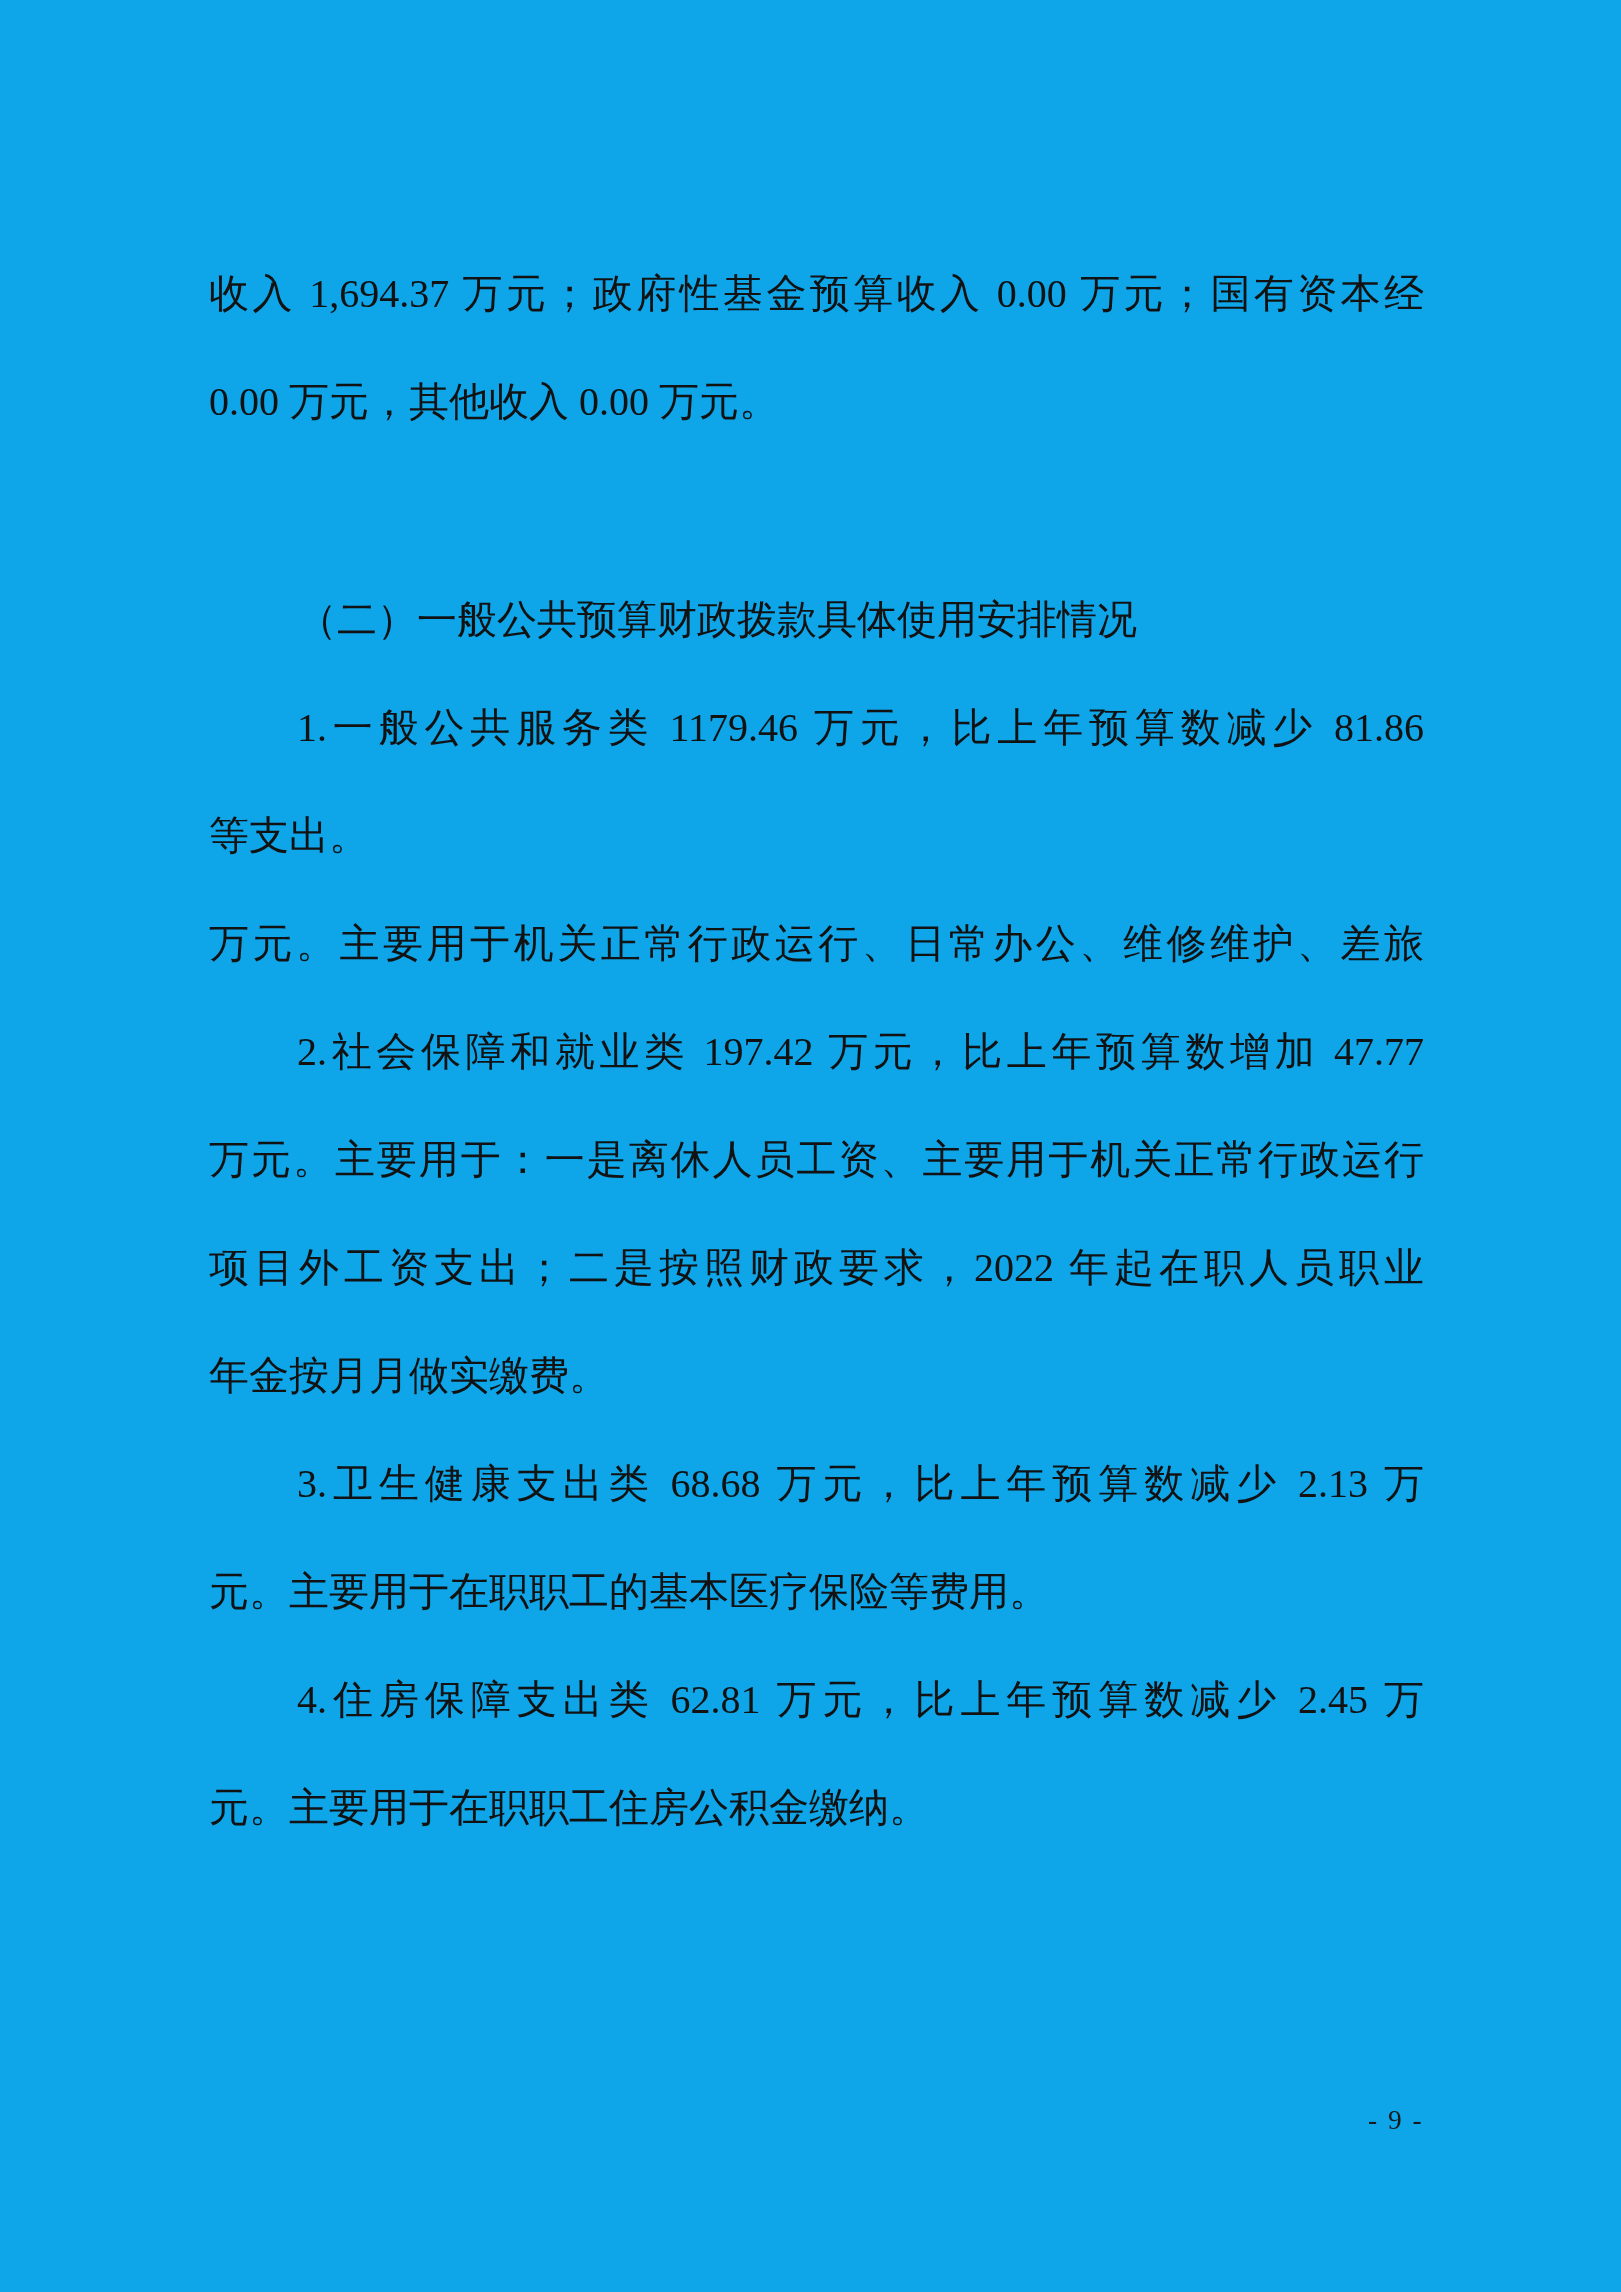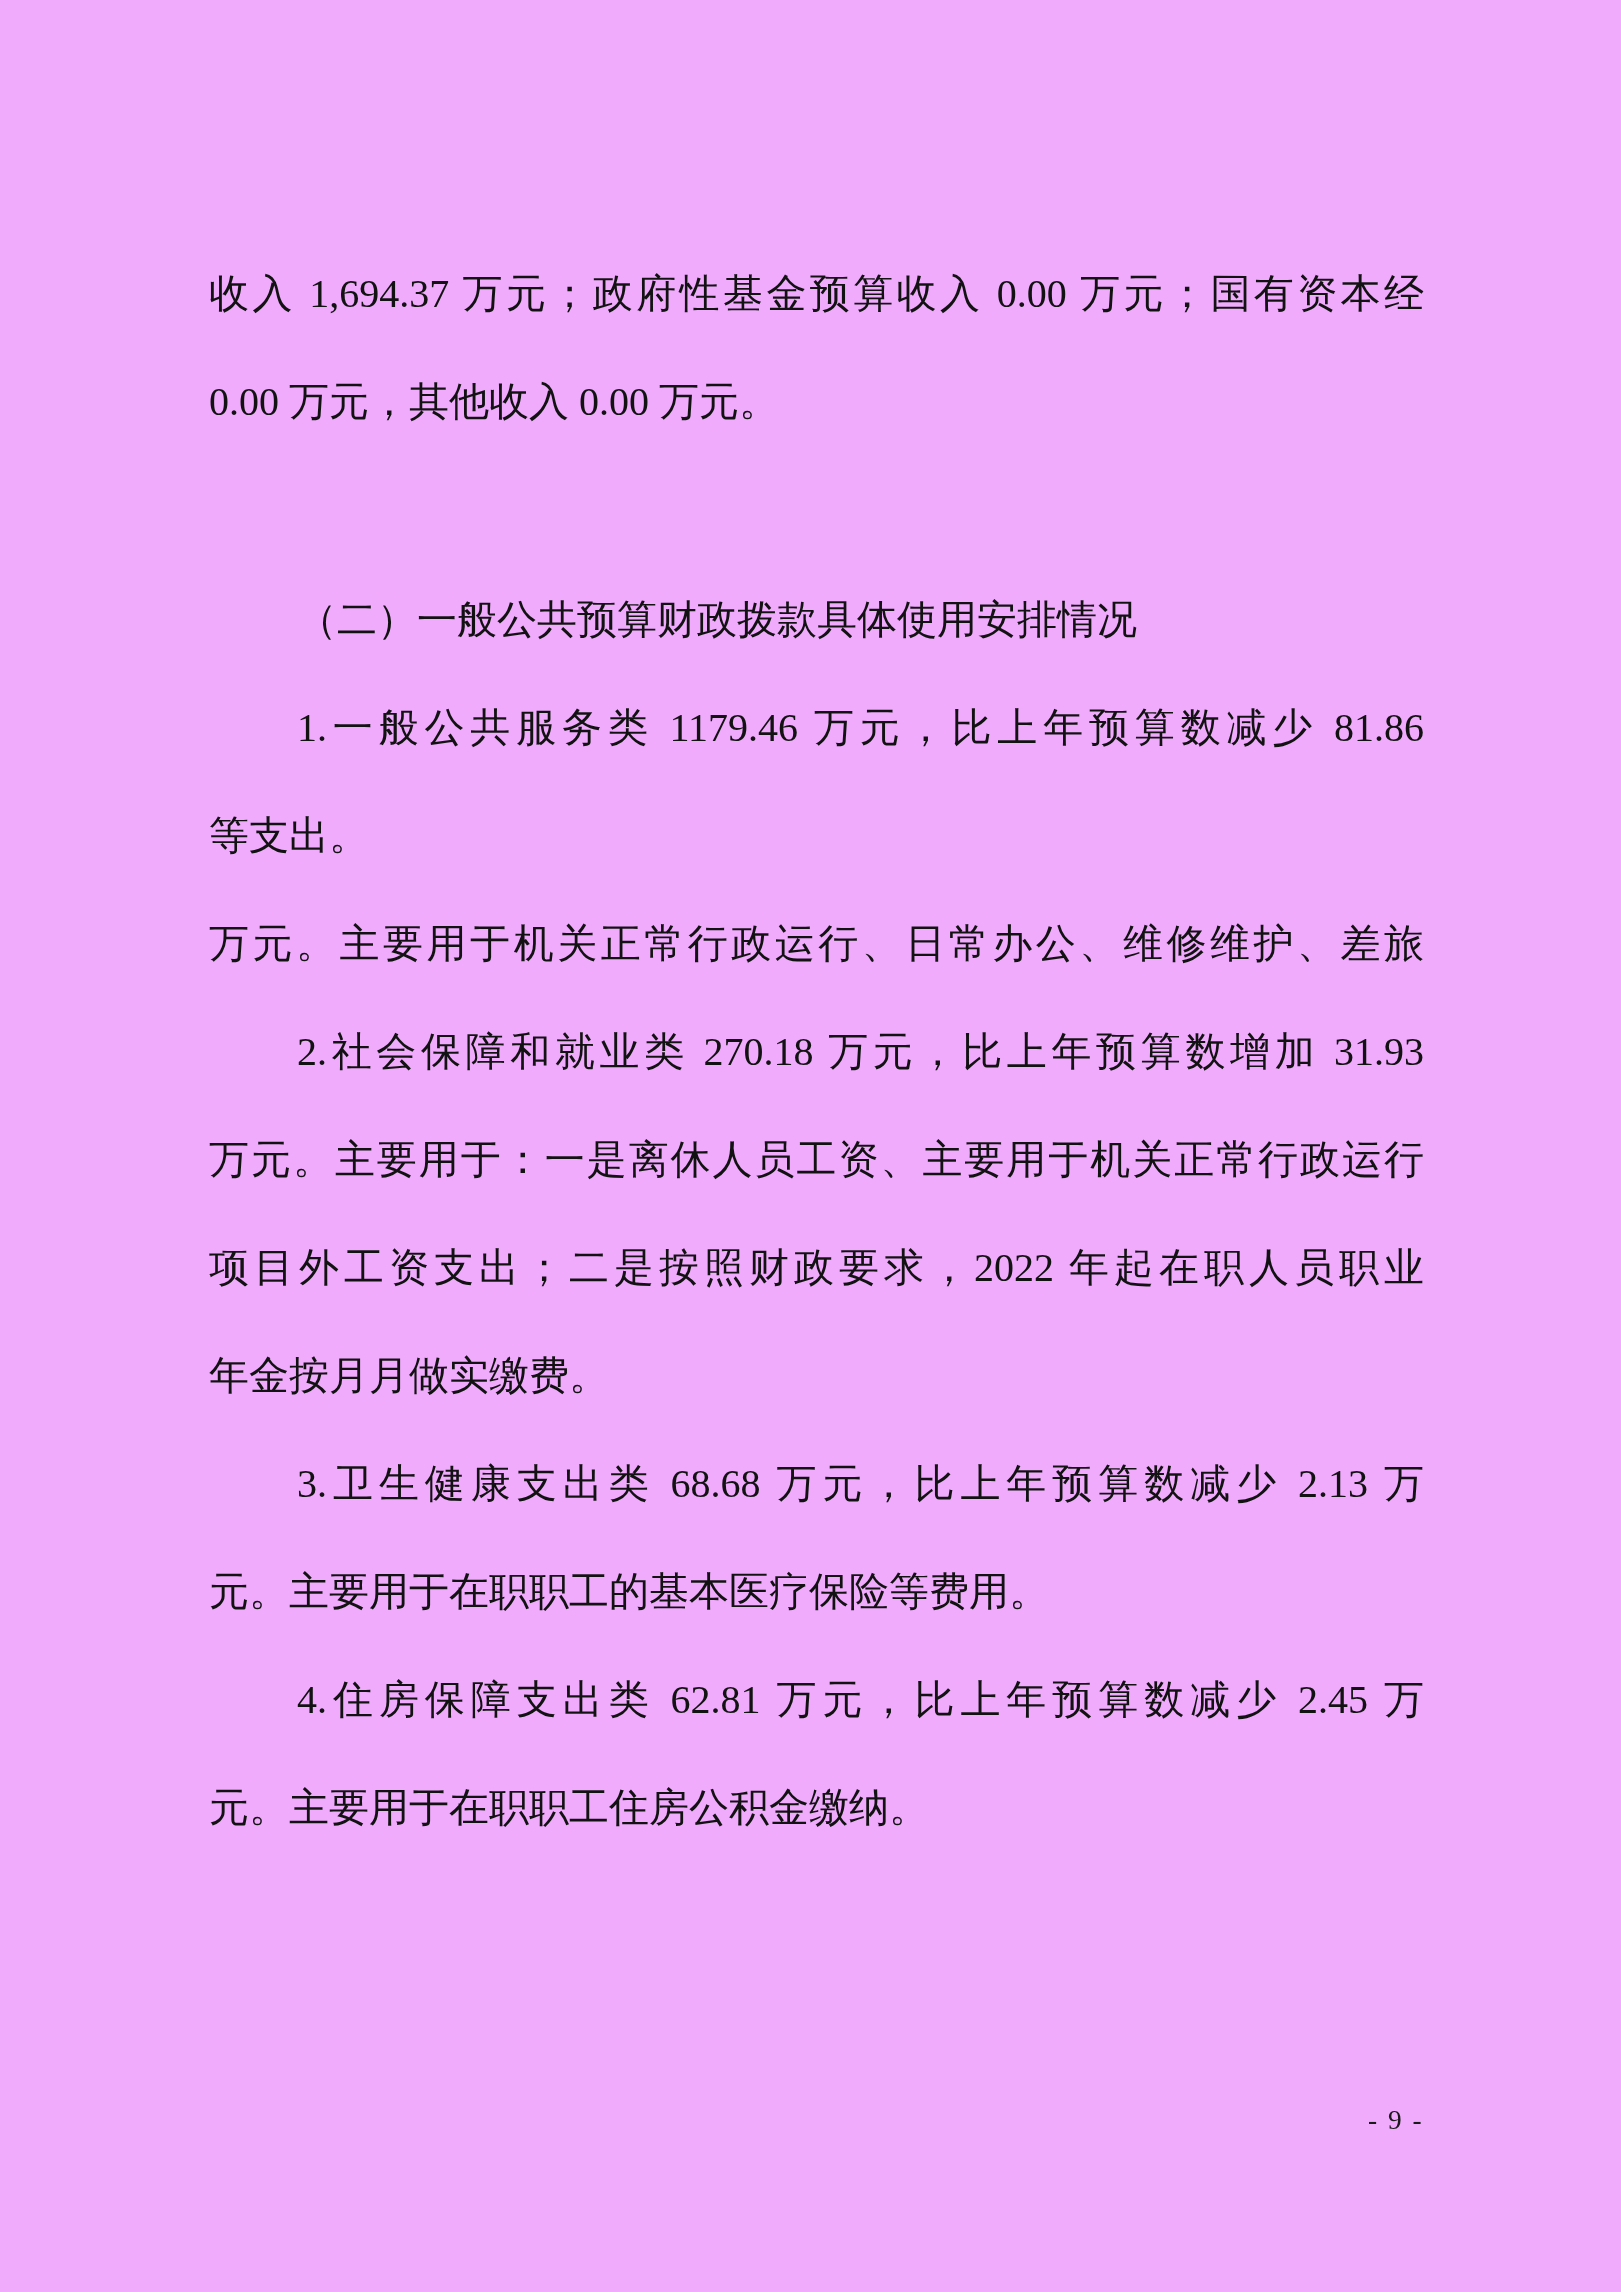--- a/index.html
+++ b/index.html
@@ -5,21 +5,21 @@
   html, body {
     margin: 0;
     padding: 0;
     background: #e8e8e8;
   }
   .page {
     position: relative;
     width: 1621px;
     height: 2293px;
     margin: 0 auto;
-    background: #f0abfc;
+    background: #0ea5e9;
     color: #121212;
     font-family: "Liberation Serif", "DejaVu Serif", serif;
     overflow: hidden;
   }
   .content {
     position: absolute;
     left: 209px;
     top: 240px;
     width: 1215px;
   }
@@ -59,21 +59,21 @@
 <body>
 
 <div class="page">
   <div class="content">
       <div class="line j"><span>收入 1,694.37 万元；政府性基金预算收入 0.00 万元；国有资本经</span></div>
       <div class="line"><span>0.00 万元，其他收入 0.00 万元。</span></div>
       <div class="line ind gap"><span>（二）一般公共预算财政拨款具体使用安排情况</span></div>
       <div class="line j ind"><span>1.</span><span class="b">一般公共服务类</span><span> 1179.46 万元，比上年预算数减少 81.86</span></div>
       <div class="line"><span>等支出。</span></div>
       <div class="line j"><span>万元。主要用于机关正常行政运行、日常办公、维修维护、差旅</span></div>
-      <div class="line j ind"><span>2.</span><span class="b">社会保障和就业类</span><span> 270.18 万元，比上年预算数增加 31.93</span></div>
+      <div class="line j ind"><span>2.</span><span class="b">社会保障和就业类</span><span> 197.42 万元，比上年预算数增加 47.77</span></div>
       <div class="line j"><span>万元。主要用于：</span><span class="b">一是</span><span>离休人员工资、主要用于机关正常行政运行</span></div>
       <div class="line j"><span>项目外工资支出；</span><span class="b">二是</span><span>按照财政要求，2022 年起在职人员职业</span></div>
       <div class="line"><span>年金按月月做实缴费。</span></div>
       <div class="line j ind"><span>3.</span><span class="b">卫生健康支出类</span><span> 68.68 万元，比上年预算数减少 2.13 万</span></div>
       <div class="line"><span>元。主要用于在职职工的基本医疗保险等费用。</span></div>
       <div class="line j ind"><span>4.</span><span class="b">住房保障支出类</span><span> 62.81 万元，比上年预算数减少 2.45 万</span></div>
       <div class="line"><span>元。主要用于在职职工住房公积金缴纳。</span></div>
     </div>
   <div class="page-number">- 9 -</div>
 </div>

